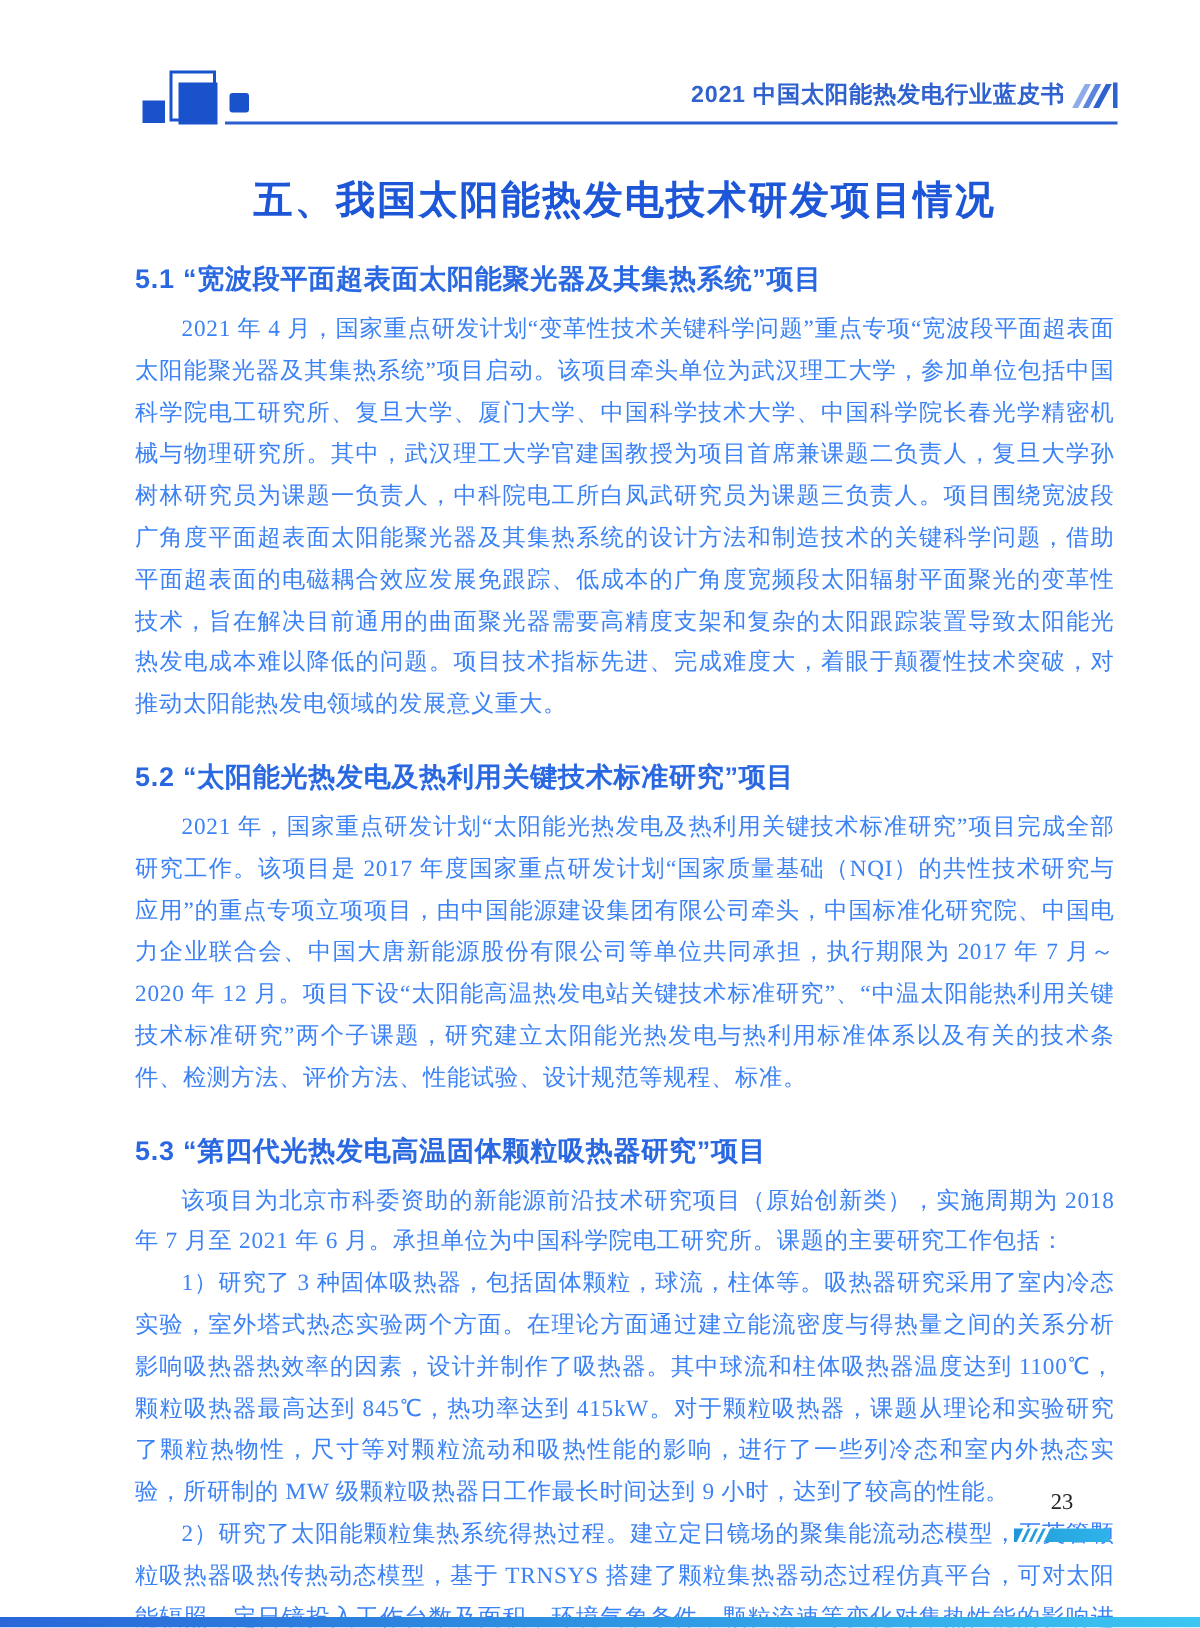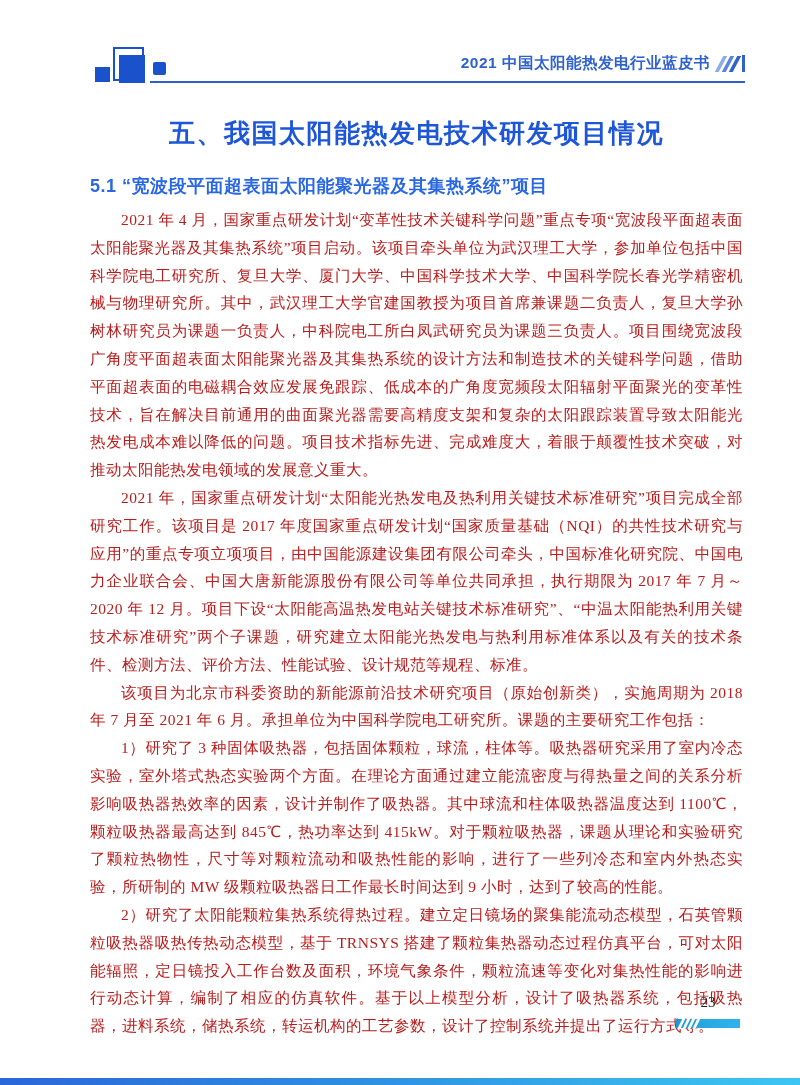--- a/index.html
+++ b/index.html
@@ -39,21 +39,21 @@
     font-family: "Liberation Sans", sans-serif; line-height: 38px;
   }
   .section-heading {
     margin: 22px 0 8px 0;
     color: #2a68e2; font-size: 18px; font-weight: bold; letter-spacing: 0.5px;
     font-family: "Liberation Sans", sans-serif; line-height: 24px;
   }
   .section-heading.first { }
   .body-par {
     margin: 0; text-indent: 2em; text-align: justify;
-    color: #b91c1c; font-size: 15.5px; line-height: 27.8px; letter-spacing: 0.5px;
+    color: #3b82f6; font-size: 15.5px; line-height: 27.8px; letter-spacing: 0.5px;
   }
 
   
   .footer { position: absolute; right: 60px; bottom: 57px; display: flex; align-items: center; gap: 8px; flex-direction: column; }
   .page-number { font-size: 15px; color: #222; font-family: "Liberation Serif", serif; }
   .footer-bar { position: relative; width: 64px; height: 9px; background: linear-gradient(90deg, #1f96da, #29abe2 55%, #2fb3ea); }
   .footer-bar .stripe { position: absolute; top: -1px; width: 2.5px; height: 11px; background: #ffffff; transform: skewX(-26deg); }
   .footer-bar .stripe.p1 { left: 4px; }
   .footer-bar .stripe.p2 { left: 9px; }
   .footer-bar .stripe.p3 { left: 14px; }
@@ -85,22 +85,24 @@
   </div>
   <div class="header-rule"></div>
 </div>
 
 <div class="content">
   <h1 class="page-title">五、我国太阳能热发电技术研发项目情况</h1>
 
   <h2 class="section-heading first">5.1 “宽波段平面超表面太阳能聚光器及其集热系统”项目</h2>
   <p class="body-par">2021 年 4 月，国家重点研发计划“变革性技术关键科学问题”重点专项“宽波段平面超表面太阳能聚光器及其集热系统”项目启动。该项目牵头单位为武汉理工大学，参加单位包括中国科学院电工研究所、复旦大学、厦门大学、中国科学技术大学、中国科学院长春光学精密机械与物理研究所。其中，武汉理工大学官建国教授为项目首席兼课题二负责人，复旦大学孙树林研究员为课题一负责人，中科院电工所白凤武研究员为课题三负责人。项目围绕宽波段广角度平面超表面太阳能聚光器及其集热系统的设计方法和制造技术的关键科学问题，借助平面超表面的电磁耦合效应发展免跟踪、低成本的广角度宽频段太阳辐射平面聚光的变革性技术，旨在解决目前通用的曲面聚光器需要高精度支架和复杂的太阳跟踪装置导致太阳能光热发电成本难以降低的问题。项目技术指标先进、完成难度大，着眼于颠覆性技术突破，对推动太阳能热发电领域的发展意义重大。</p>
 
+  <h2 class="section-heading">5.2 “太阳能光热发电及热利用关键技术标准研究”项目</h2>
   <p class="body-par">2021 年，国家重点研发计划“太阳能光热发电及热利用关键技术标准研究”项目完成全部研究工作。该项目是 2017 年度国家重点研发计划“国家质量基础（NQI）的共性技术研究与应用”的重点专项立项项目，由中国能源建设集团有限公司牵头，中国标准化研究院、中国电力企业联合会、中国大唐新能源股份有限公司等单位共同承担，执行期限为 2017 年 7 月～ 2020 年 12 月。项目下设“太阳能高温热发电站关键技术标准研究”、“中温太阳能热利用关键技术标准研究”两个子课题，研究建立太阳能光热发电与热利用标准体系以及有关的技术条件、检测方法、评价方法、性能试验、设计规范等规程、标准。</p>
 
+  <h2 class="section-heading">5.3 “第四代光热发电高温固体颗粒吸热器研究”项目</h2>
   <p class="body-par">该项目为北京市科委资助的新能源前沿技术研究项目（原始创新类），实施周期为 2018 年 7 月至 2021 年 6 月。承担单位为中国科学院电工研究所。课题的主要研究工作包括：</p>
   <p class="body-par">1）研究了 3 种固体吸热器，包括固体颗粒，球流，柱体等。吸热器研究采用了室内冷态实验，室外塔式热态实验两个方面。在理论方面通过建立能流密度与得热量之间的关系分析影响吸热器热效率的因素，设计并制作了吸热器。其中球流和柱体吸热器温度达到 1100℃，颗粒吸热器最高达到 845℃，热功率达到 415kW。对于颗粒吸热器，课题从理论和实验研究了颗粒热物性，尺寸等对颗粒流动和吸热性能的影响，进行了一些列冷态和室内外热态实验，所研制的 MW 级颗粒吸热器日工作最长时间达到 9 小时，达到了较高的性能。</p>
   <p class="body-par">2）研究了太阳能颗粒集热系统得热过程。建立定日镜场的聚集能流动态模型，石英管颗粒吸热器吸热传热动态模型，基于 TRNSYS 搭建了颗粒集热器动态过程仿真平台，可对太阳能辐照，定日镜投入工作台数及面积，环境气象条件，颗粒流速等变化对集热性能的影响进行动态计算，编制了相应的仿真软件。基于以上模型分析，设计了吸热器系统，包括吸热器，进料系统，储热系统，转运机构的工艺参数，设计了控制系统并提出了运行方式等。</p>
 
 </div>
 
 <div class="footer">
   <span class="page-number">23</span>
   <span class="footer-bar">
     <span class="stripe p1"></span>

